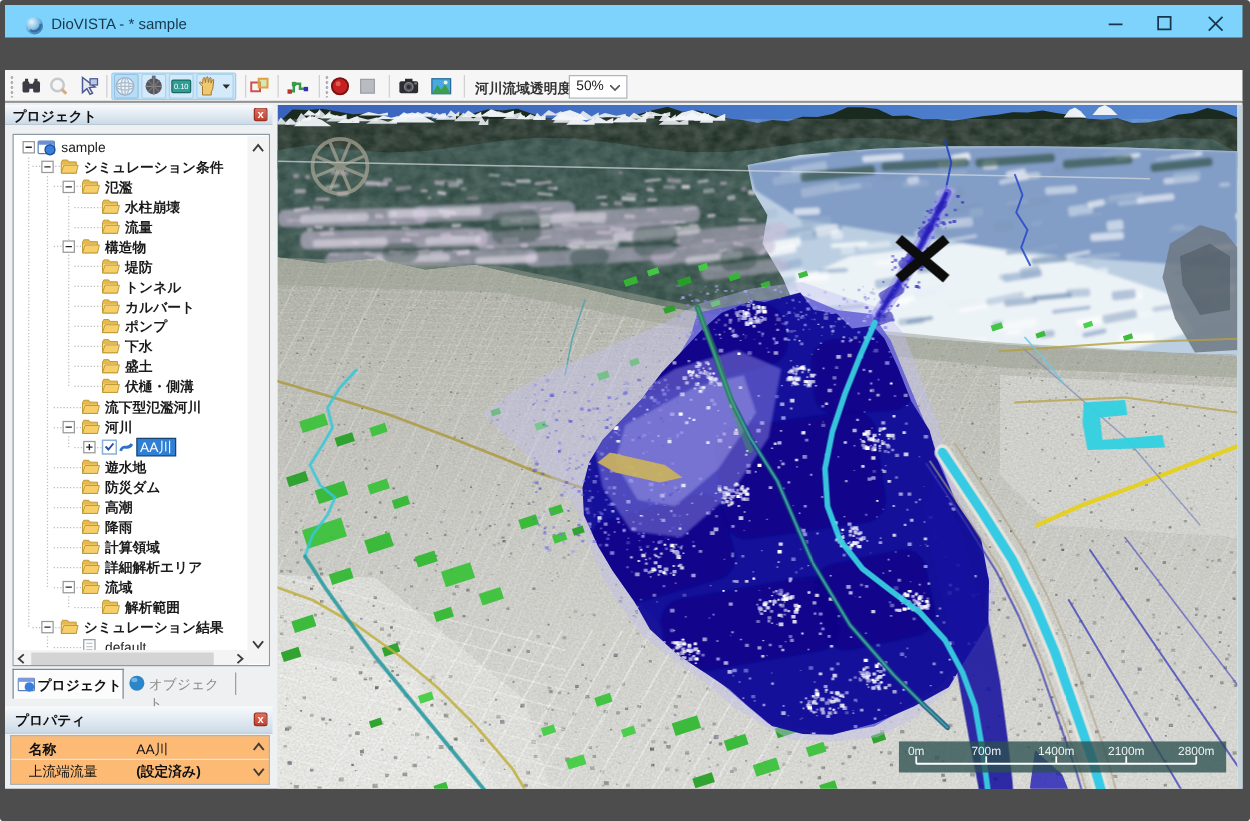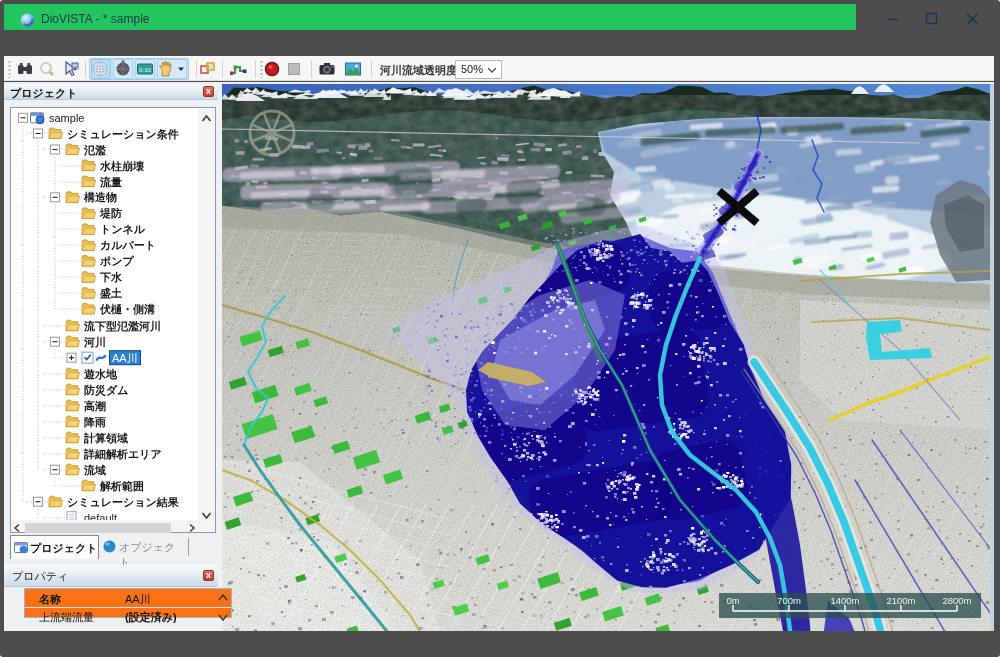--- a/index.html
+++ b/index.html
@@ -3,21 +3,21 @@
 *{margin:0;padding:0;box-sizing:border-box}
 body{font-family:"Liberation Sans",sans-serif;width:1000px;height:657px;overflow:hidden;background:#fff}
 #win{position:relative;width:1000px;height:657px;background:#4d4d4d;border-radius:3px}
 .abs{position:absolute}
 .hdr{background:linear-gradient(#f8fafc,#ccdbe8);border-bottom:1px solid #b8c8d6;font-size:11px;color:#111}
 .rx{position:absolute;width:11px;height:11px;background:linear-gradient(#e0705c,#c2402e);border:1px solid #9a3020;border-radius:2px;color:#fff;font-size:9px;line-height:9px;text-align:center;font-weight:bold}
 .sep{position:absolute;width:1px;height:18px;background:#d0d0d0;top:60px}
 .grip{position:absolute;width:3px;background-image:radial-gradient(circle,#a8aeb2 1px,transparent 1.2px);background-size:3px 4px}
 </style></head><body>
 <div id="win">
-  <div class="abs" style="left:4px;top:4px;width:852px;height:26px;background:#22c55e;color:#17374d;font-size:12px">
+  <div class="abs" style="left:4px;top:4px;width:990px;height:26px;background:#7dd3fc;color:#17374d;font-size:12px">
     <svg width="15" height="15" style="position:absolute;left:16px;top:9px" xmlns="http://www.w3.org/2000/svg">
         <defs>
           <radialGradient id="lg" cx="0.35" cy="0.3" r="0.9">
             <stop offset="0" stop-color="#e8f4fa"></stop>
             <stop offset="0.45" stop-color="#7ec0e8"></stop>
             <stop offset="1" stop-color="#1a5a9a"></stop>
           </radialGradient>
         </defs>
         <circle cx="7.5" cy="7.5" r="7" fill="url(#lg)"></circle>
         <path d="M4,11 A5.5 5.5 0 0 0 12.5 6" fill="none" stroke="#1a4a80" stroke-width="2" opacity="0.6"></path>
@@ -1218,24 +1218,24 @@
     </div>
   <div class="abs" style="left:101px;top:537px;width:84px;height:22px;font-size:11px">
     <svg width="13" height="13" style="position:absolute;left:2px;top:3px" xmlns="http://www.w3.org/2000/svg">
         <circle cx="6.5" cy="6.5" r="6" fill="#2a86c8"></circle>
         <ellipse cx="4.5" cy="4" rx="2.5" ry="1.8" fill="#7ec0e8" opacity="0.8"></ellipse>
       </svg>
     <span style="position:absolute;left:18px;top:3px;color:#8a8a8a;font-weight:normal">オブジェクト</span>
     </div>
   <div class="abs" style="left:188px;top:538px;width:1px;height:18px;background:#a0a0a0"></div>
   <div class="abs hdr" style="left:4px;top:565px;width:214px;height:22px">
-      <span style="position:absolute;left:8px;top:4px;font-weight:normal">プロパティ</span>
+      <span style="position:absolute;left:8px;top:4px;font-weight:bold">プロパティ</span>
       <div class="rx" style="right:4px;top:5px">x</div>
     </div>
-  <div class="abs" style="left:24px;top:588px;width:208px;height:30px;background:#f97316;border:1px solid #aab2ba;font-size:11px;color:#111">
+  <div class="abs" style="left:8px;top:588px;width:208px;height:40px;background:#fdba74;border:1px solid #aab2ba;font-size:11px;color:#111">
     <span style="position:absolute;left:14px;top:3px;font-weight:bold">名称</span>
       <span style="position:absolute;left:100px;top:3px">AA川</span>
     <div style="position:absolute;left:0;top:18px;width:206px;height:1px;background:#e4e4e4"></div>
     <span style="position:absolute;left:14px;top:21px;font-weight:normal">上流端流量</span>
       <span style="position:absolute;left:100px;top:21px;font-weight:bold">(設定済み)</span>
     <svg width="14" height="37" style="position:absolute;right:1px;top:0" xmlns="http://www.w3.org/2000/svg">
         <path d="M3,11 L7,6 L11,11" fill="none" stroke="#3c3c3c" stroke-width="1.6"></path>
         <path d="M3,26 L7,31 L11,26" fill="none" stroke="#3c3c3c" stroke-width="1.6"></path>
       </svg>
   </div>

